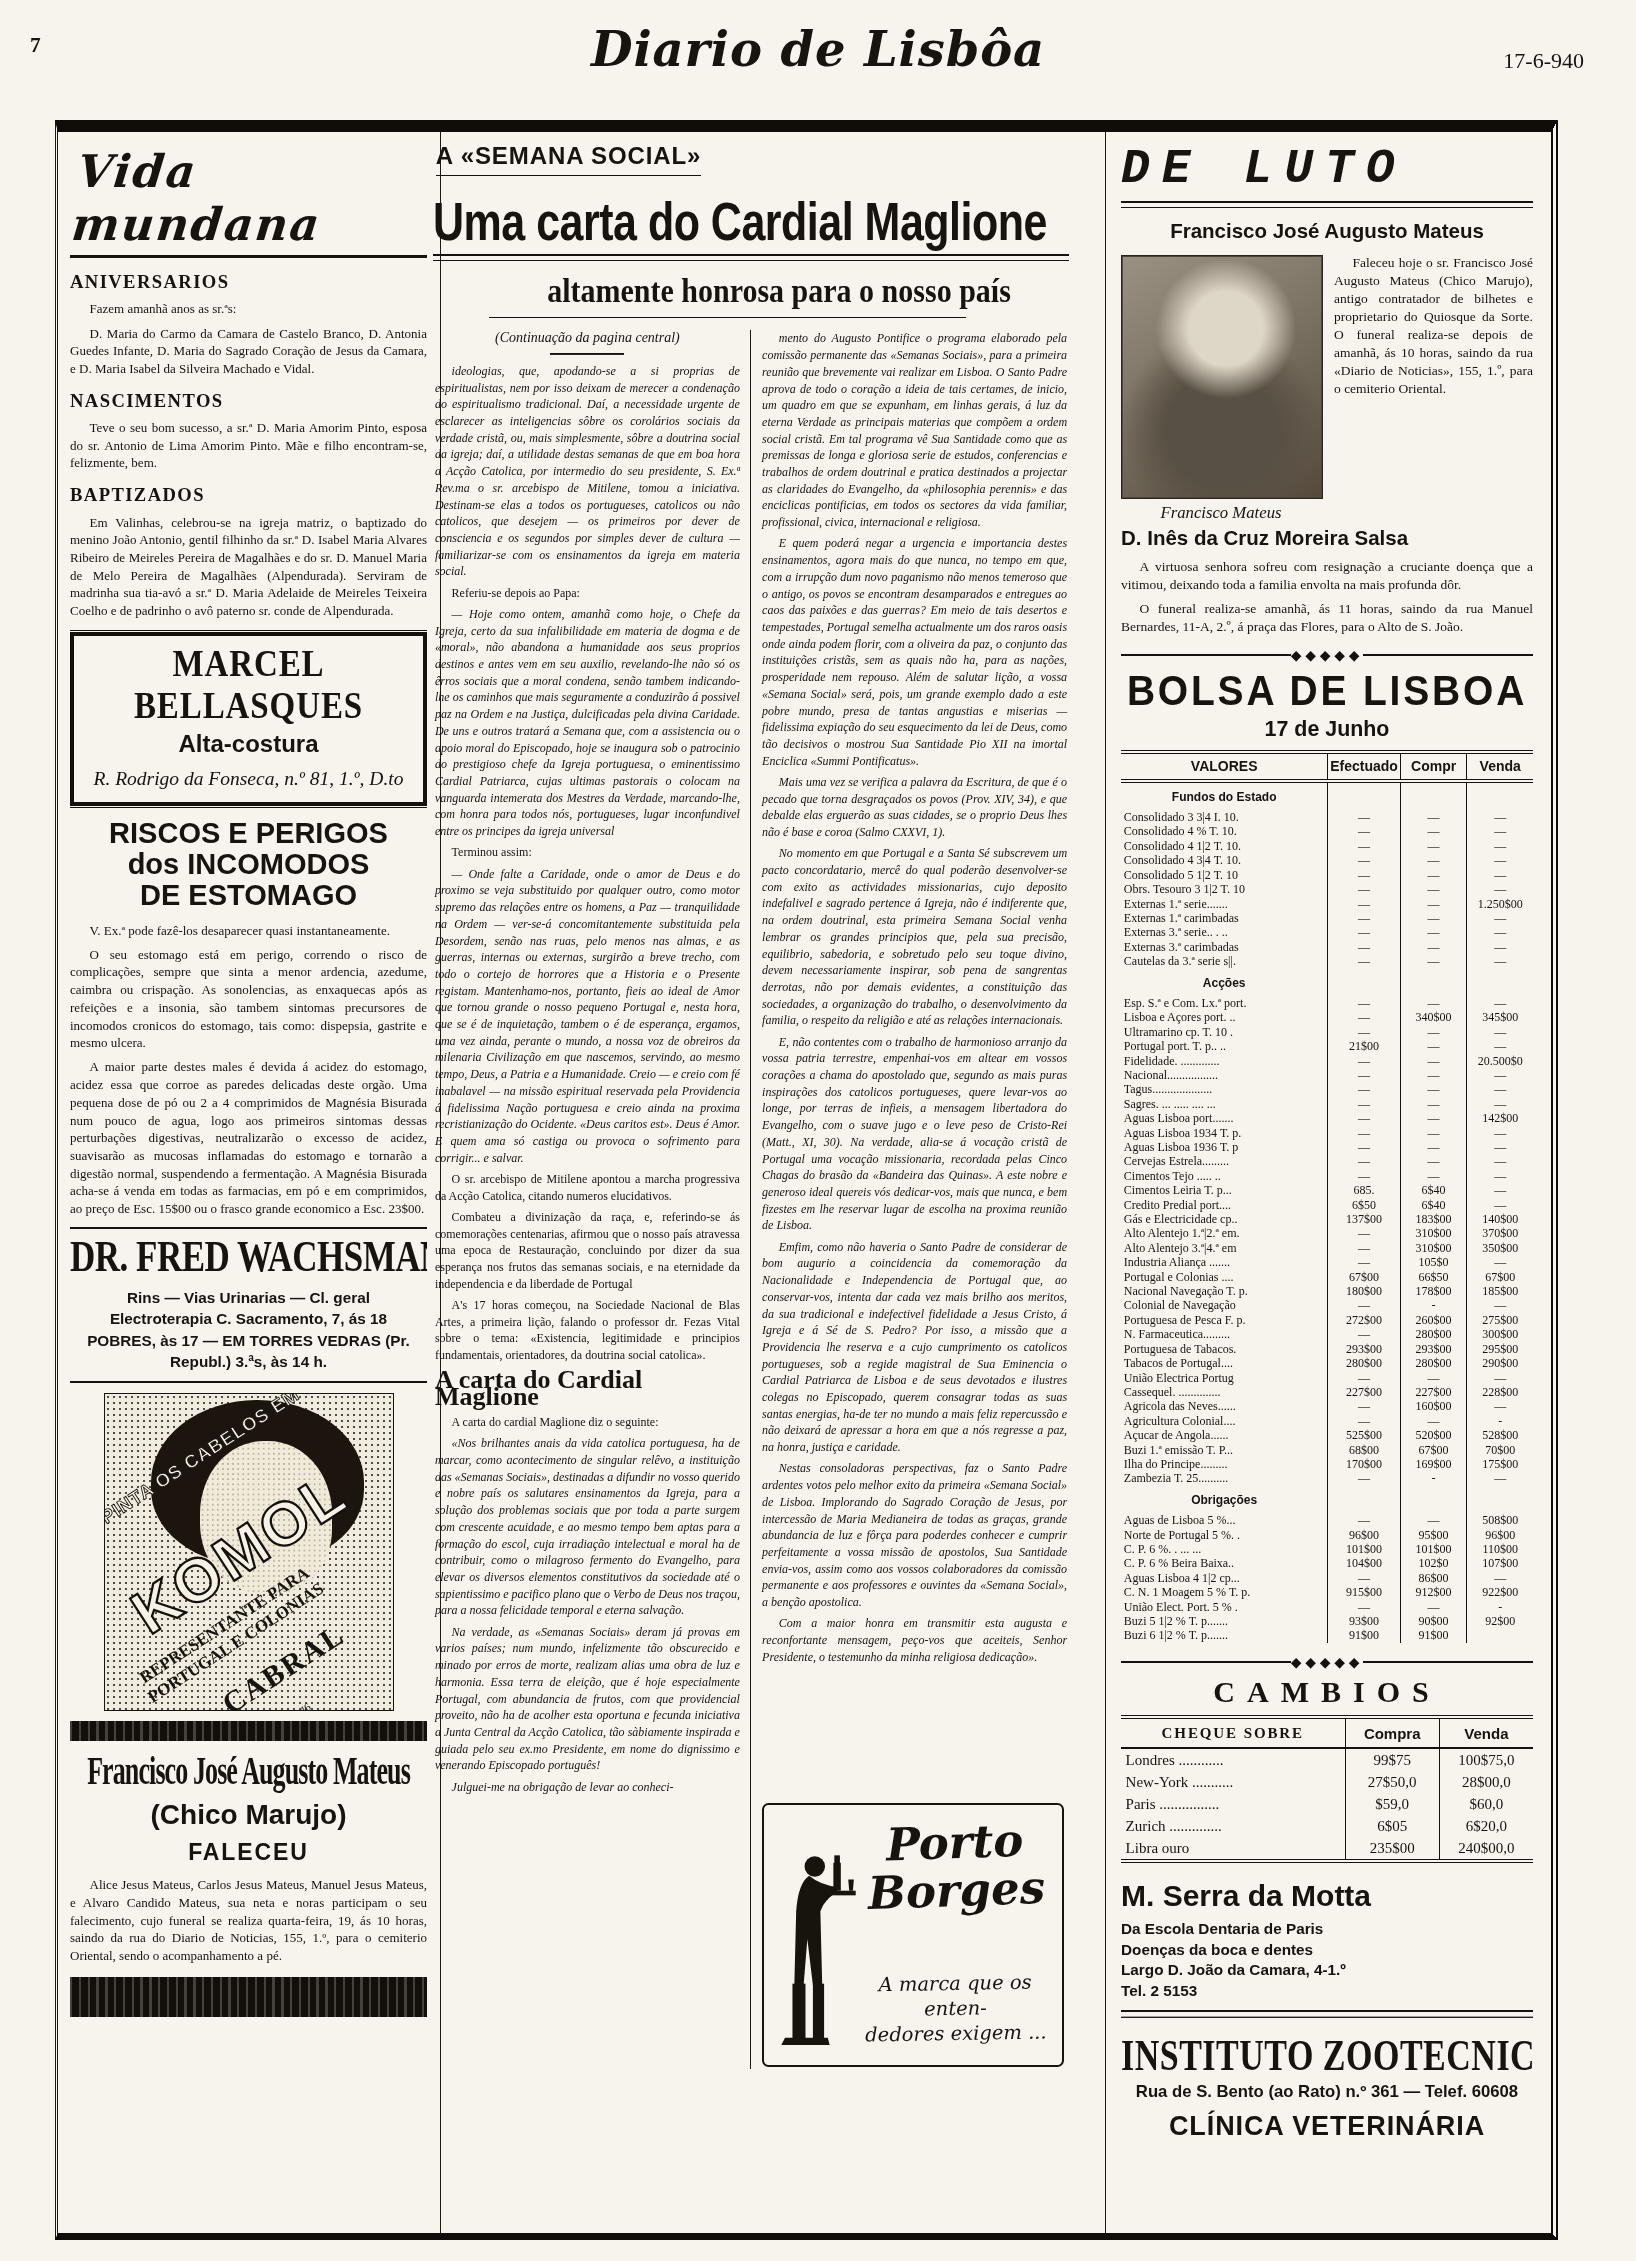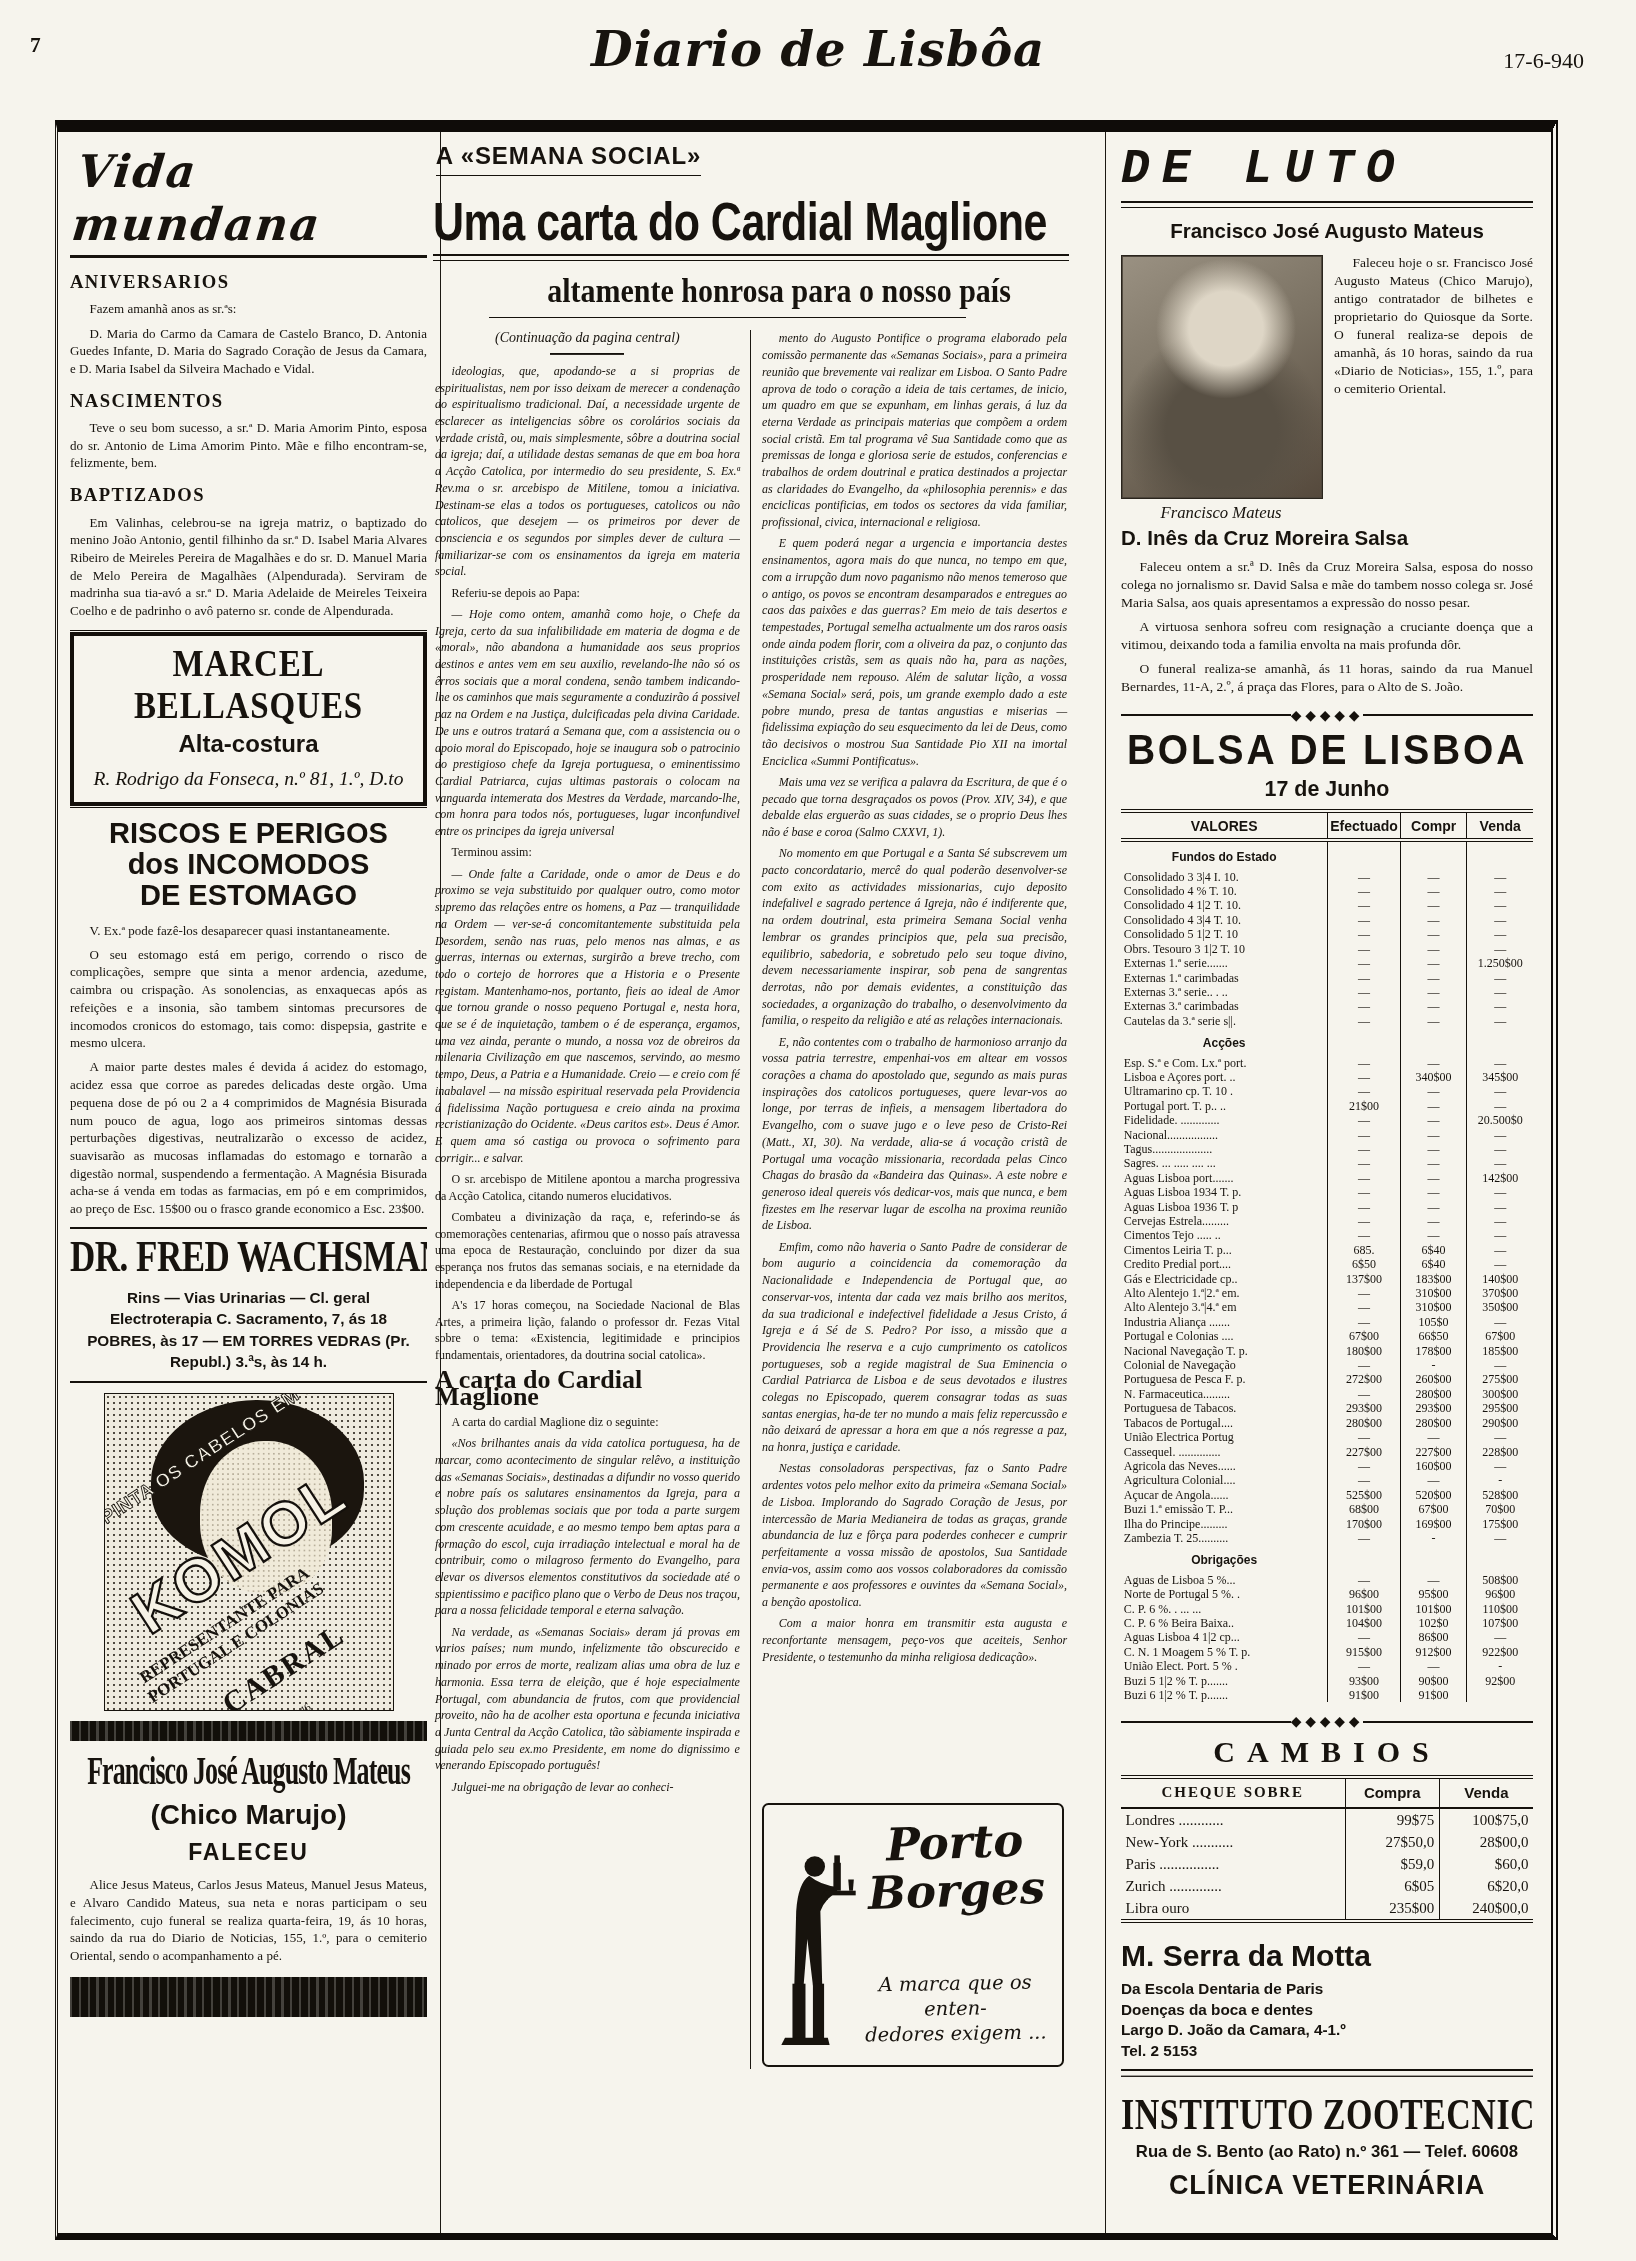--- a/index.html
+++ b/index.html
@@ -117,21 +117,21 @@
   table.quote td{font-size:12px;line-height:14.4px;padding:0 2.8px;white-space:nowrap;overflow:hidden;}
   td.nm{max-width:218px;}
   td.vl,th.vl{border-left:1.4px solid #15110c;text-align:center;width:60px;}
   td.sec{text-align:center;font-family:"Liberation Sans",sans-serif;font-weight:bold;font-size:16.7px;padding:7.4px 0 5.6px 0 !important;}
   .cambios-title{font-size:30px;font-weight:bold;letter-spacing:12px;text-align:center;margin:3.7px 0 5.6px 0;}
   table.cambios{width:100%;border-collapse:collapse;border-top:4.2px double #15110c;border-bottom:4.2px double #15110c;margin-bottom:9.3px;}
   table.cambios th{font-size:15px;border-bottom:2.8px double #15110c;padding:5.6px 1.9px;}
   table.cambios th.nmh{font-family:"Liberation Serif",serif;letter-spacing:1.9px;}
   table.cambios th.vlh{font-family:"Liberation Sans",sans-serif;}
   table.cambios td{font-size:15px;line-height:22px;padding:0 4.6px;white-space:nowrap;}
-  table.cambios td.vl{border-left:1.4px solid #15110c;text-align:right;width:84px;}
+  table.cambios td.vl{border-left:1.4px solid #15110c;text-align:center;width:84px;}
   
   .serra{border-bottom:2.8px double #15110c;padding:6.5px 0 8.4px 0;text-align:left;}
   .serra-title{font-family:"Liberation Sans",sans-serif;font-weight:bold;font-size:30px;margin-bottom:6.5px;}
   .serra-line{font-family:"Liberation Sans",sans-serif;font-weight:bold;font-size:15.3px;line-height:20.5px;}
   .zoo{padding:7.4px 0;text-align:center;}
   .zoo-title{font-weight:bold;font-size:34px;transform:scaleY(1.3);letter-spacing:0.5px;margin:4.6px 0 9.3px 0;white-space:nowrap;
              border-top:1.9px solid #15110c;padding-top:10.2px;}
   .zoo-addr{font-family:"Liberation Sans",sans-serif;font-weight:bold;font-size:16.7px;margin-bottom:8.4px;}
   .zoo-clin1{font-family:"Liberation Sans",sans-serif;font-weight:bold;font-size:27px;letter-spacing:0.9px;}
 </style>
@@ -307,21 +307,20 @@
         </div>
         <div>
 
         <p>Faleceu hoje o sr. Francisco José Augusto Mateus (Chico Marujo), antigo contratador de bilhetes e proprietario do Quiosque da Sorte. O funeral realiza-se depois de amanhã, ás 10 horas, saindo da rua «Diario de Noticias», 155, 1.º, para o cemiterio Oriental.</p>
           </div>
       </div>
 
       <div class="ines-head">D. Inês da Cruz Moreira Salsa</div>
       <div>
 
-      <p>Faleceu ontem a sr.ª D. Inês da Cruz Moreira Salsa, esposa do nosso colega no jornalismo sr. David Salsa e mãe do tambem nosso colega sr. José Maria Salsa, aos quais apresentamos a expressão do nosso pesar.</p>
           <p>A virtuosa senhora sofreu com resignação a cruciante doença que a vitimou, deixando toda a familia envolta na mais profunda dôr.</p>
           <p>O funeral realiza-se amanhã, ás 11 horas, saindo da rua Manuel Bernardes, 11-A, 2.º, á praça das Flores, para o Alto de S. João.</p>
         </div>
 
       <div class="diamonds">◆◆◆◆◆</div>
       <div class="bolsa-title">BOLSA DE LISBOA</div>
       <div class="bolsa-date">17 de Junho</div>
 
       <table class="quote">
         <thead>

